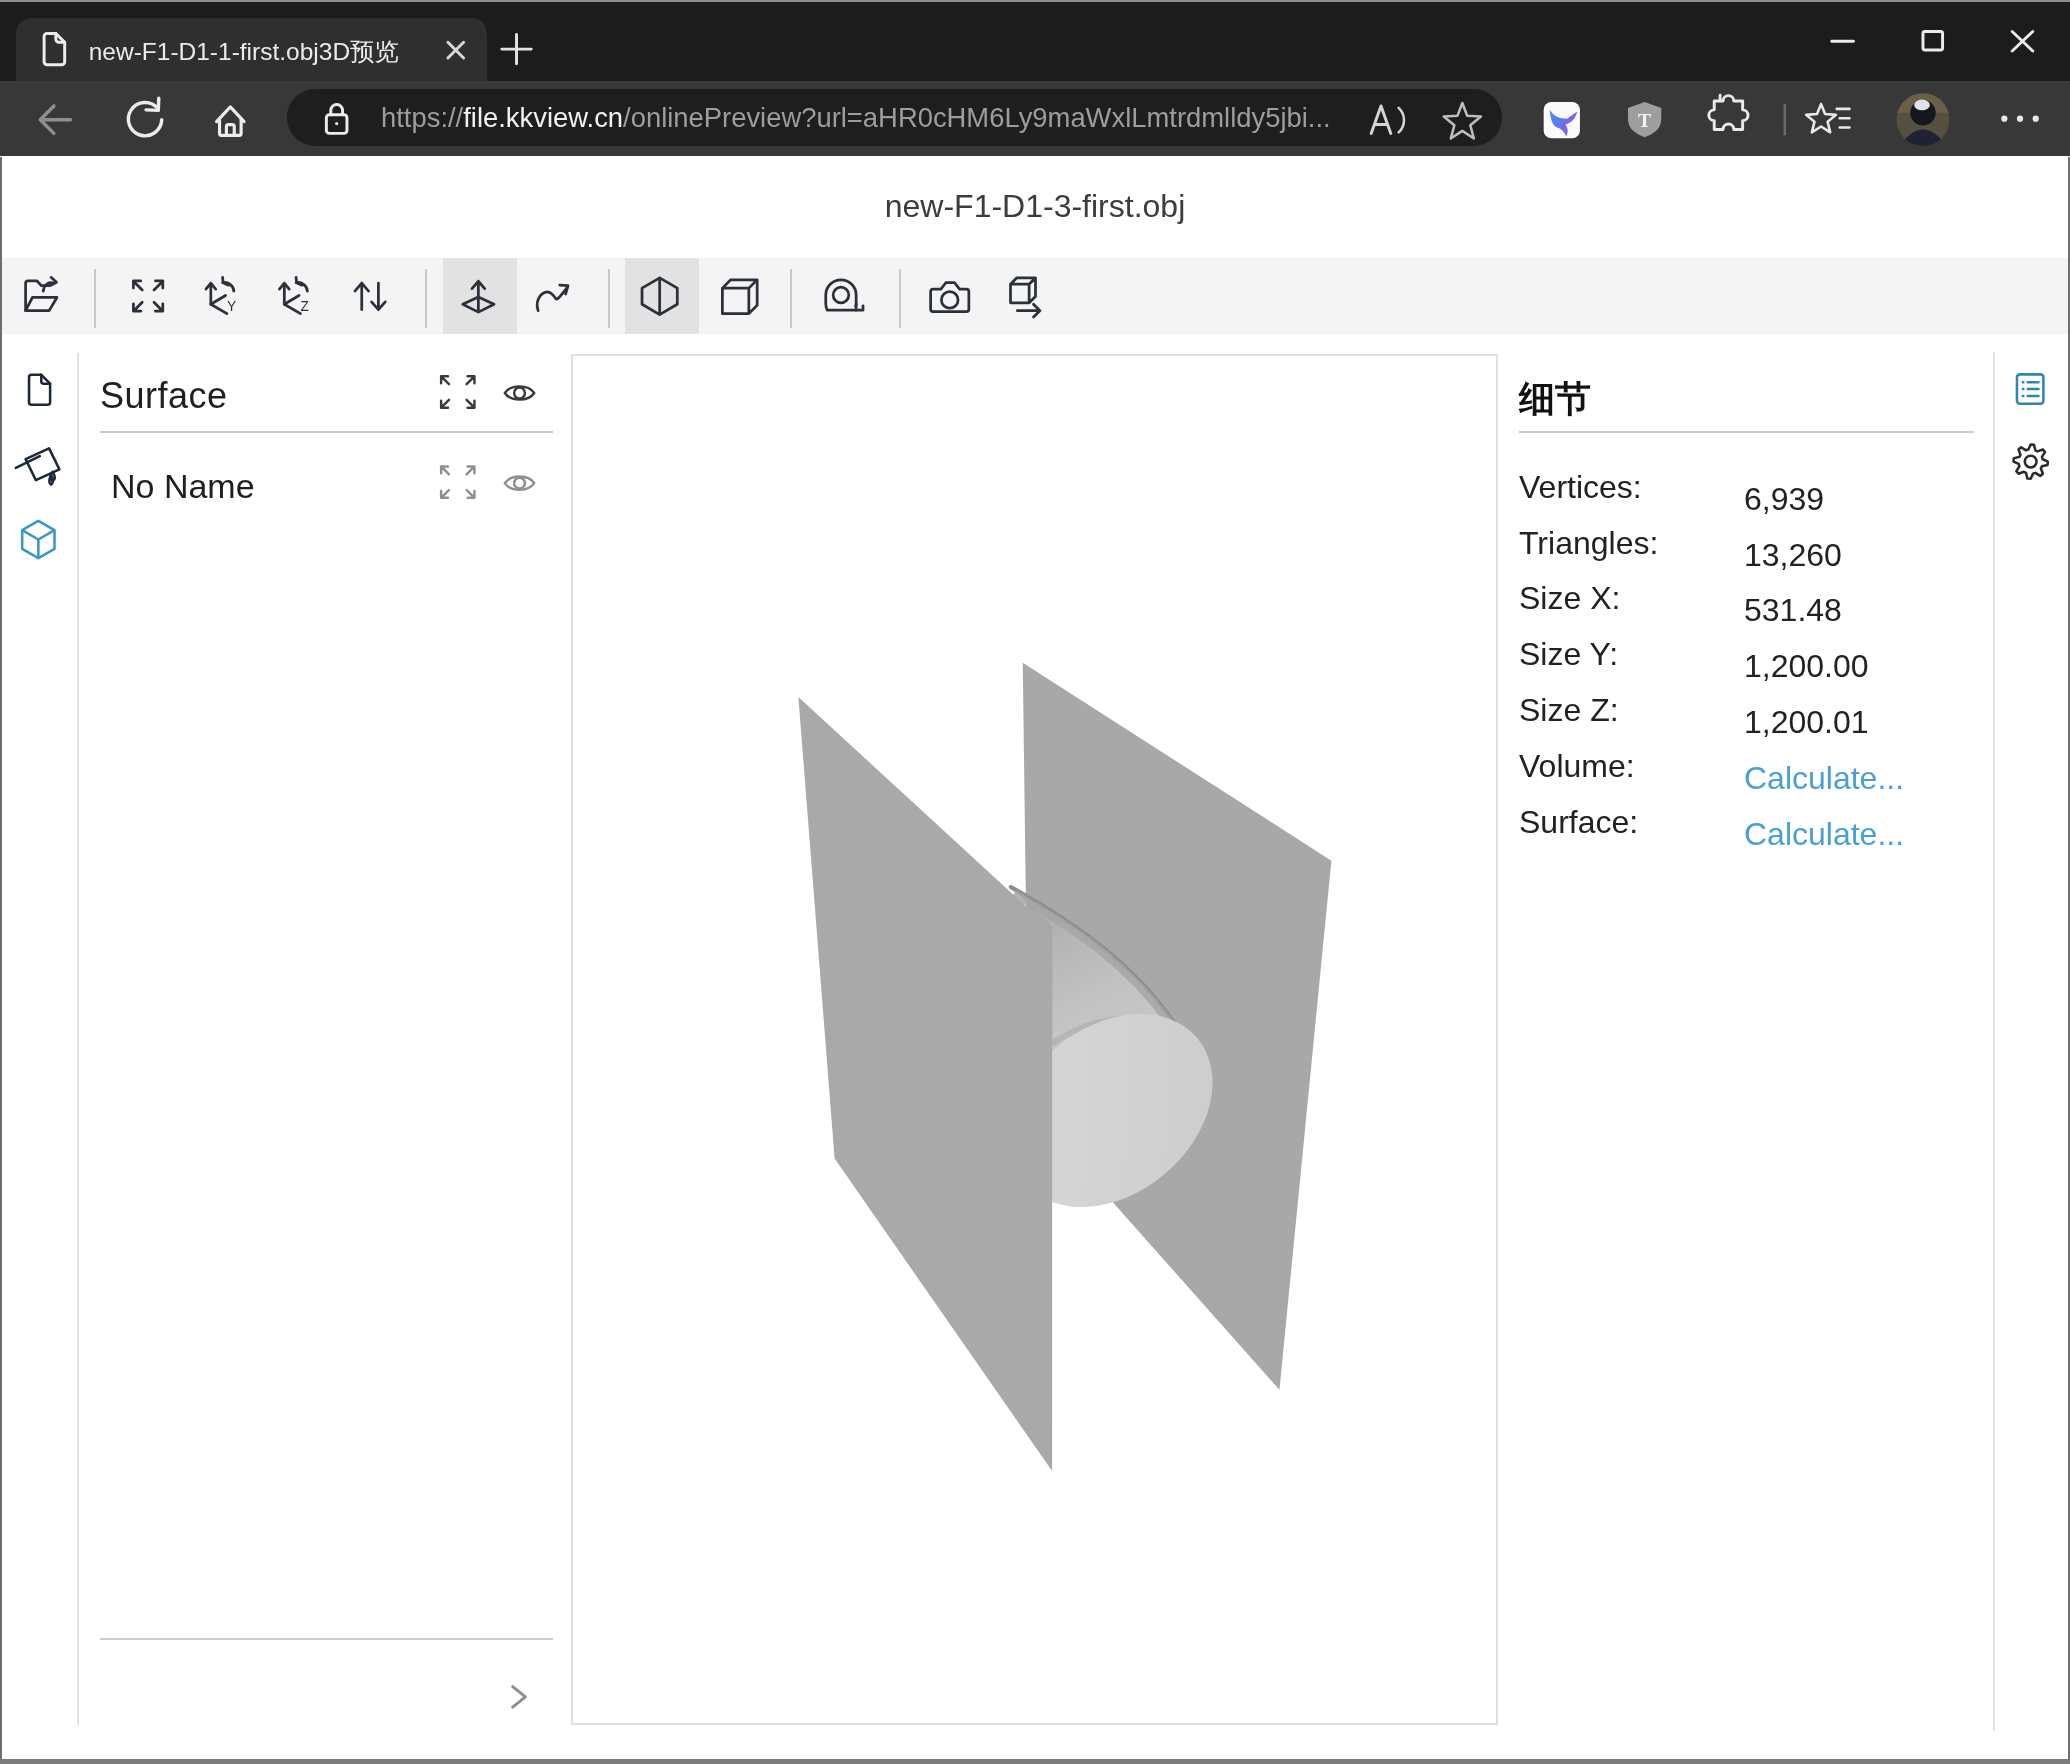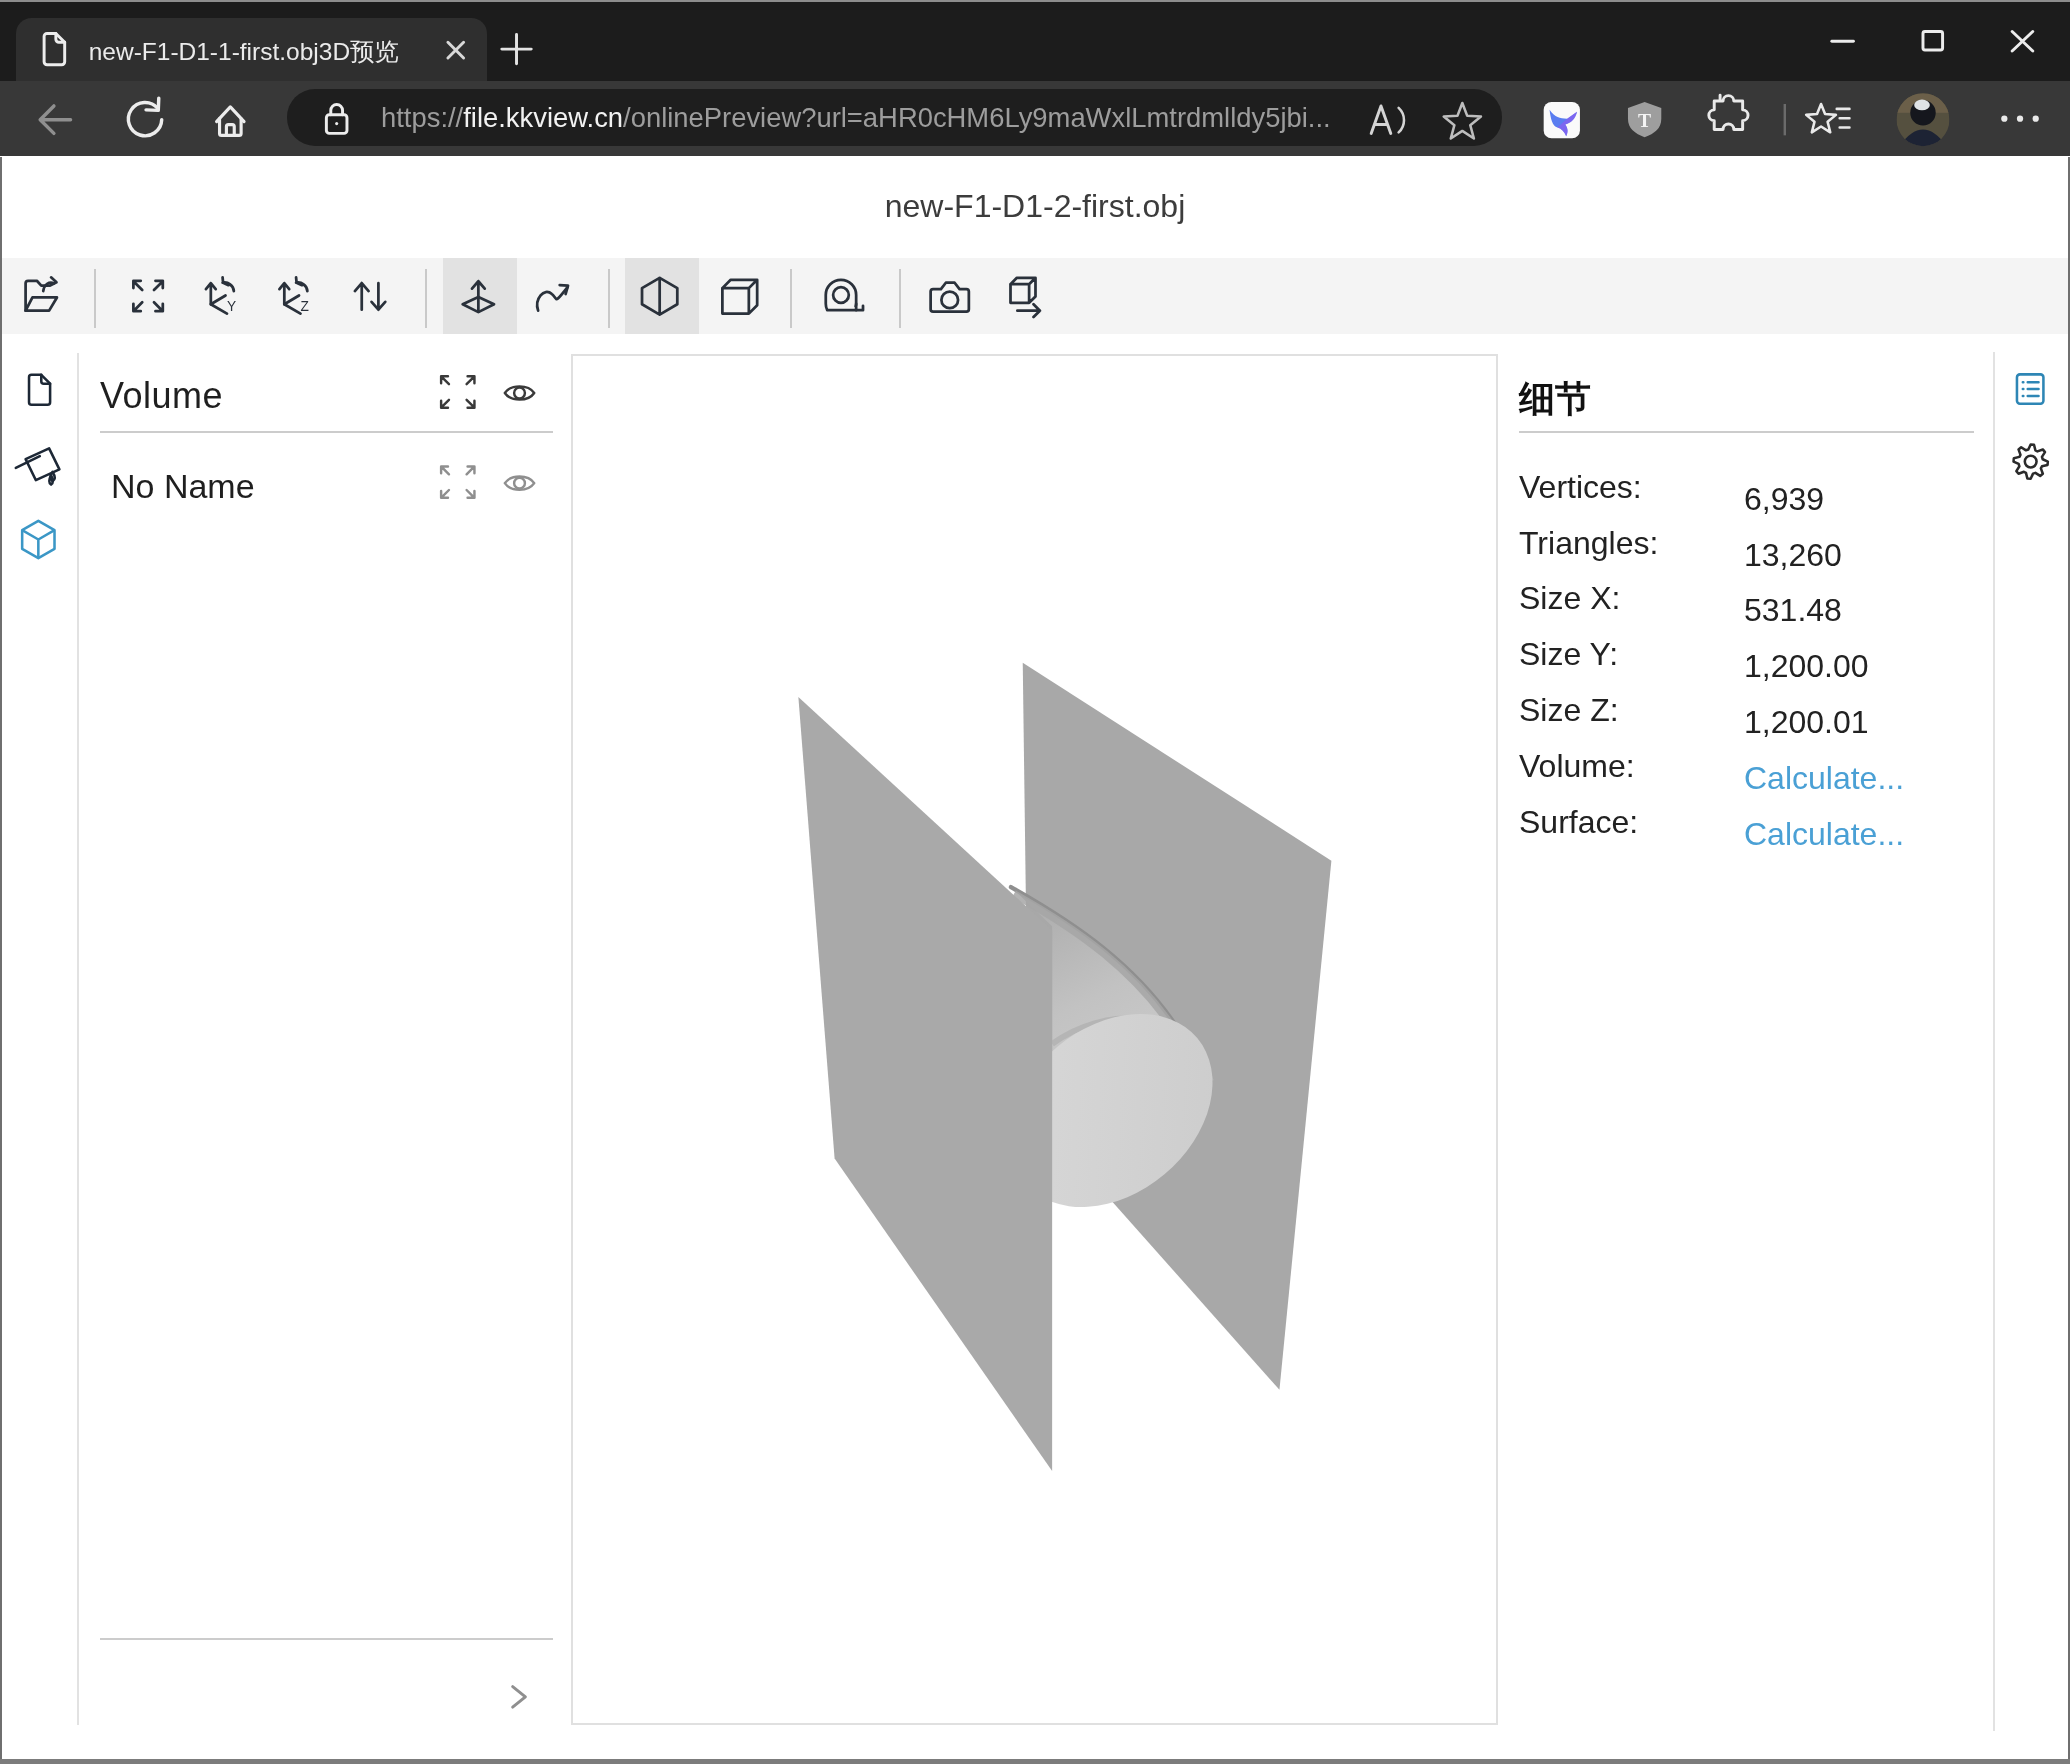--- a/index.html
+++ b/index.html
@@ -137,32 +137,32 @@
     <ellipse cx="1961" cy="107" rx="8" ry="5.5" fill="#dfe3e6"></ellipse>
   </g>
 
   <g fill="#e9e9e9">
     <circle cx="2045" cy="121" r="3.2"></circle>
       <circle cx="2061" cy="121" r="3.2"></circle>
       <circle cx="2077" cy="121" r="3.2"></circle>
   </g>
 </svg>
 <div class="abs" id="page">
-  <div class="abs" id="pagetitle">new-F1-D1-2-first.obj</div>
+  <div class="abs" id="pagetitle">new-F1-D1-3-first.obj</div>
   <div class="abs" id="toolbar">
     <div class="hcell" style="left:441px"></div>
     <div class="hcell" style="left:623px"></div>
     <div class="tsep" style="left:92px"></div>
     <div class="tsep" style="left:423px"></div>
     <div class="tsep" style="left:606px"></div>
     <div class="tsep" style="left:788px"></div>
     <div class="tsep" style="left:897px"></div>
   </div>
   <div class="abs" id="lsep"></div>
-  <div class="abs" id="meshes-title">Volume</div>
+  <div class="abs" id="meshes-title">Surface</div>
   <div class="abs" id="msep1"></div>
   <div class="abs" id="noname">No Name</div>
   <div class="abs" id="msep2"></div>
   <div class="abs" id="viewport">
     <svg width="923" height="1367" viewBox="583 363 942 1395" fill="none">
       <defs>
         <linearGradient id="bodyg" x1="1040" y1="920" x2="1160" y2="1160" gradientUnits="userSpaceOnUse">
           <stop offset="0" stop-color="#ababab"></stop>
           <stop offset="0.45" stop-color="#c2c2c2"></stop>
           <stop offset="1" stop-color="#d0d0d0"></stop>

